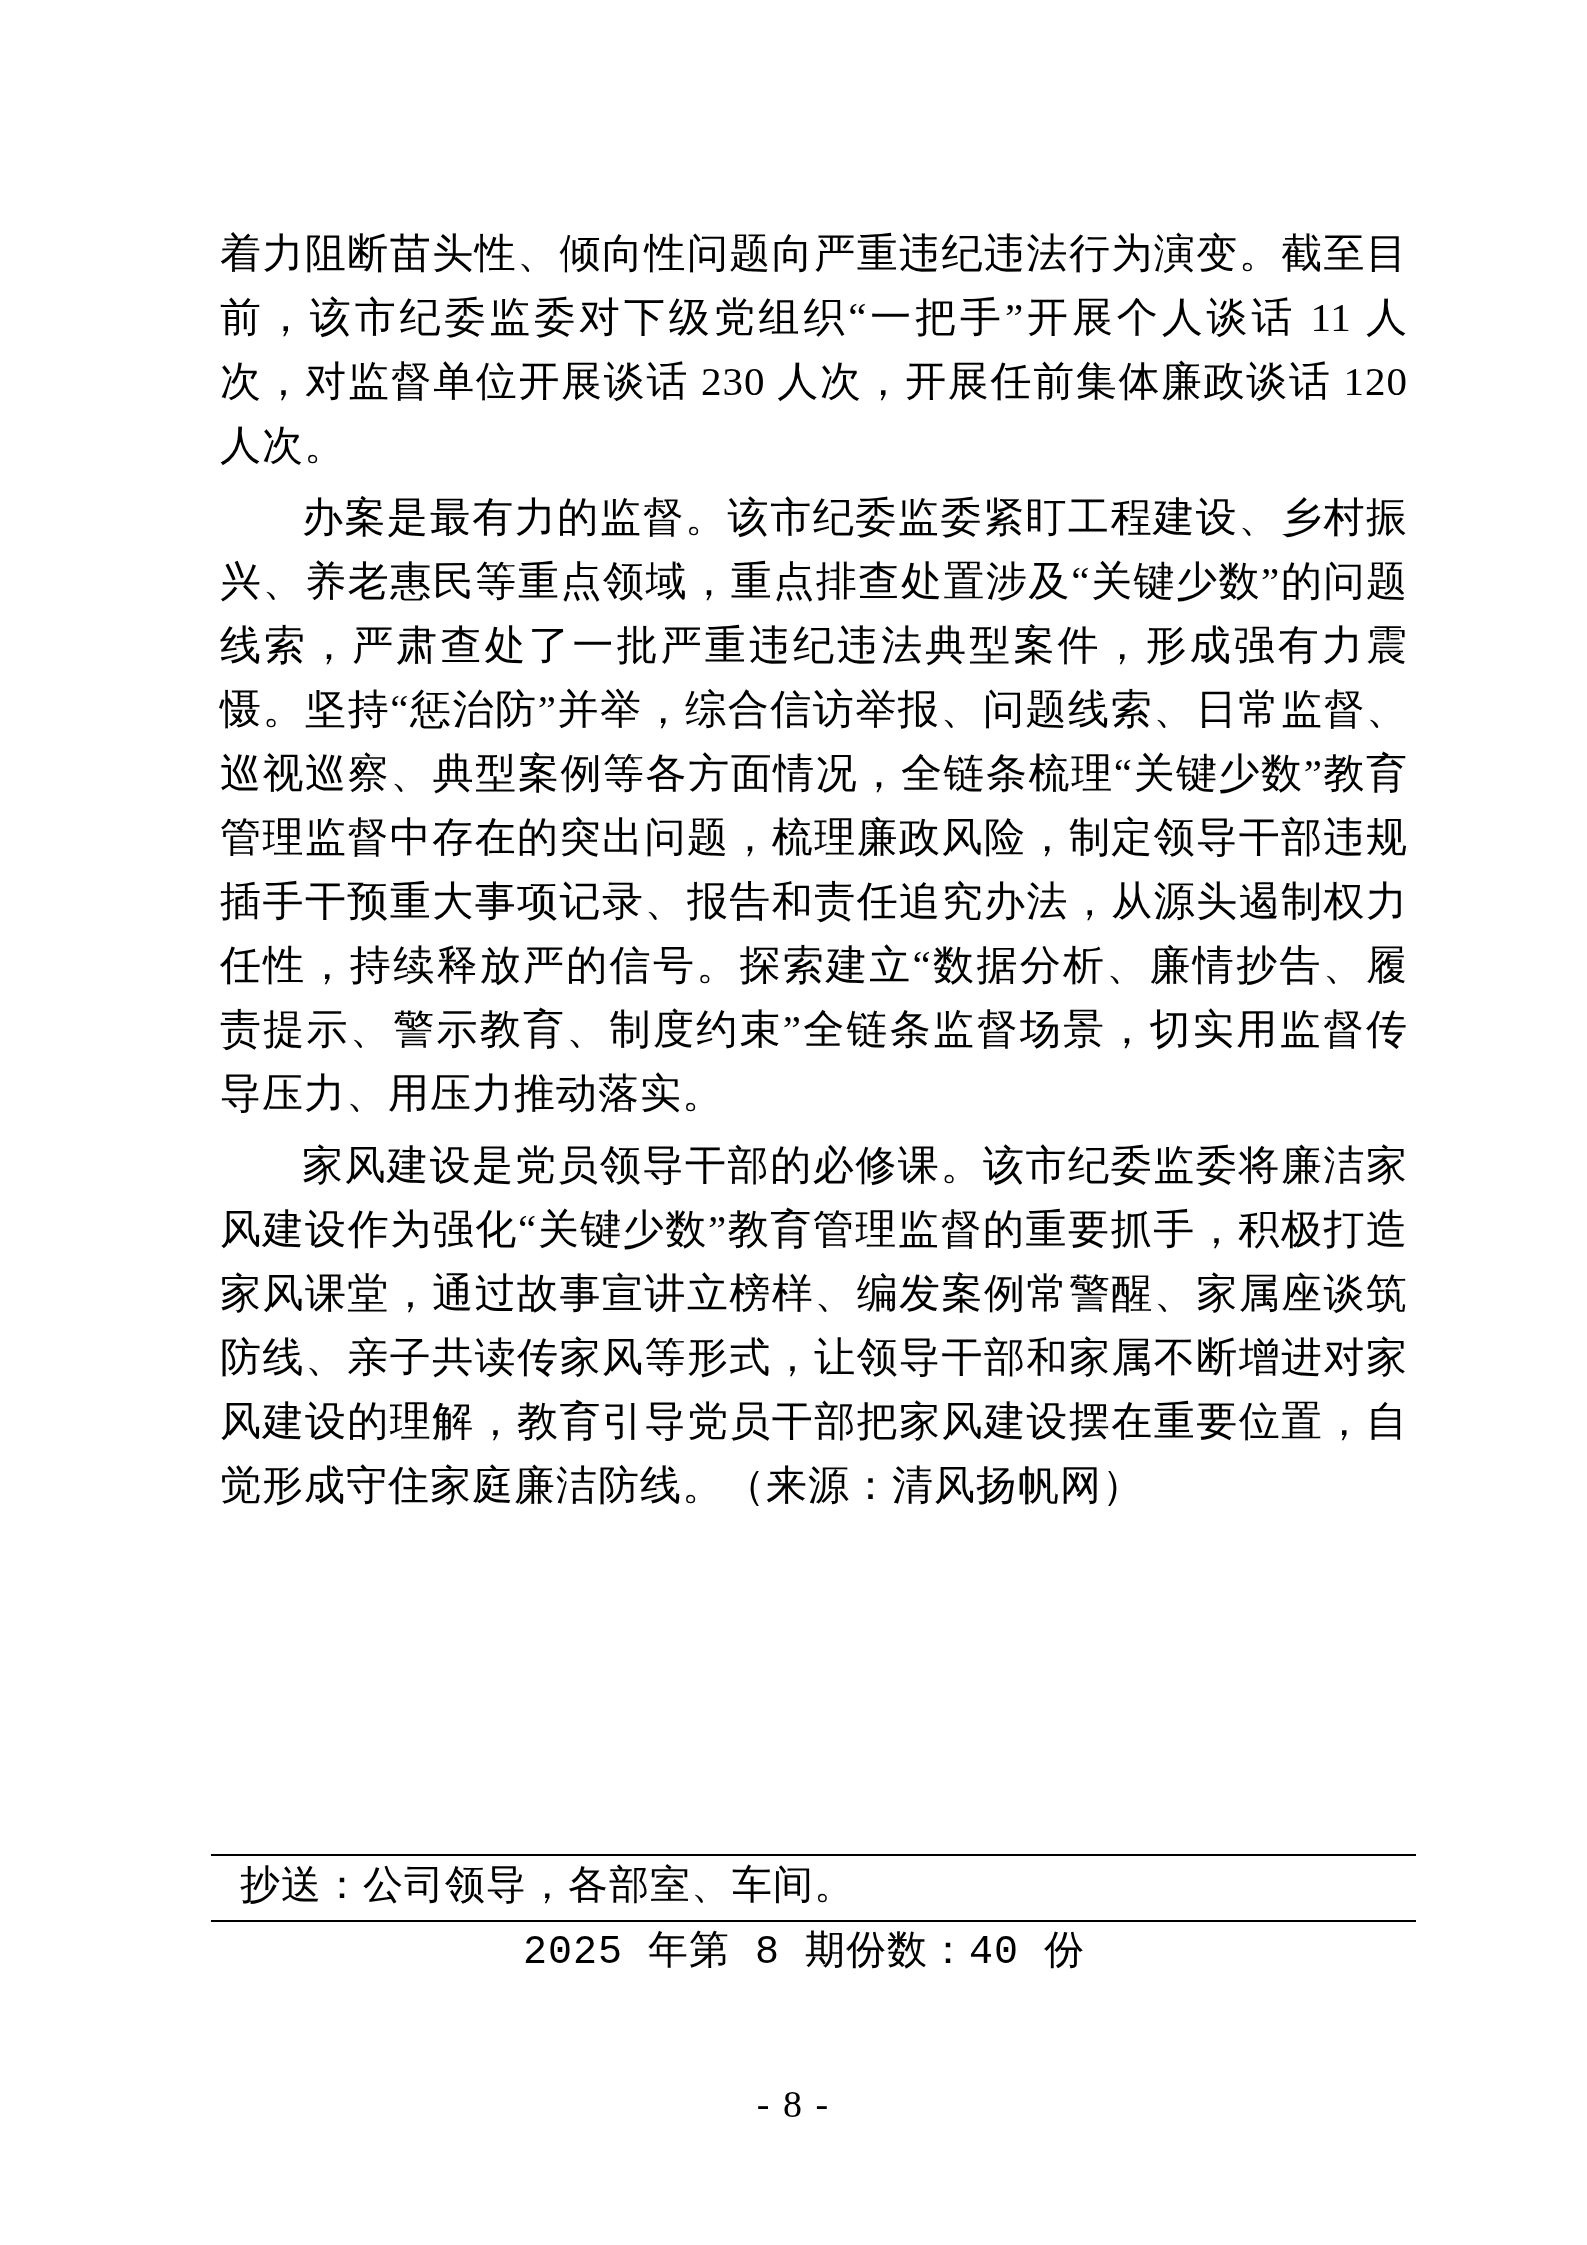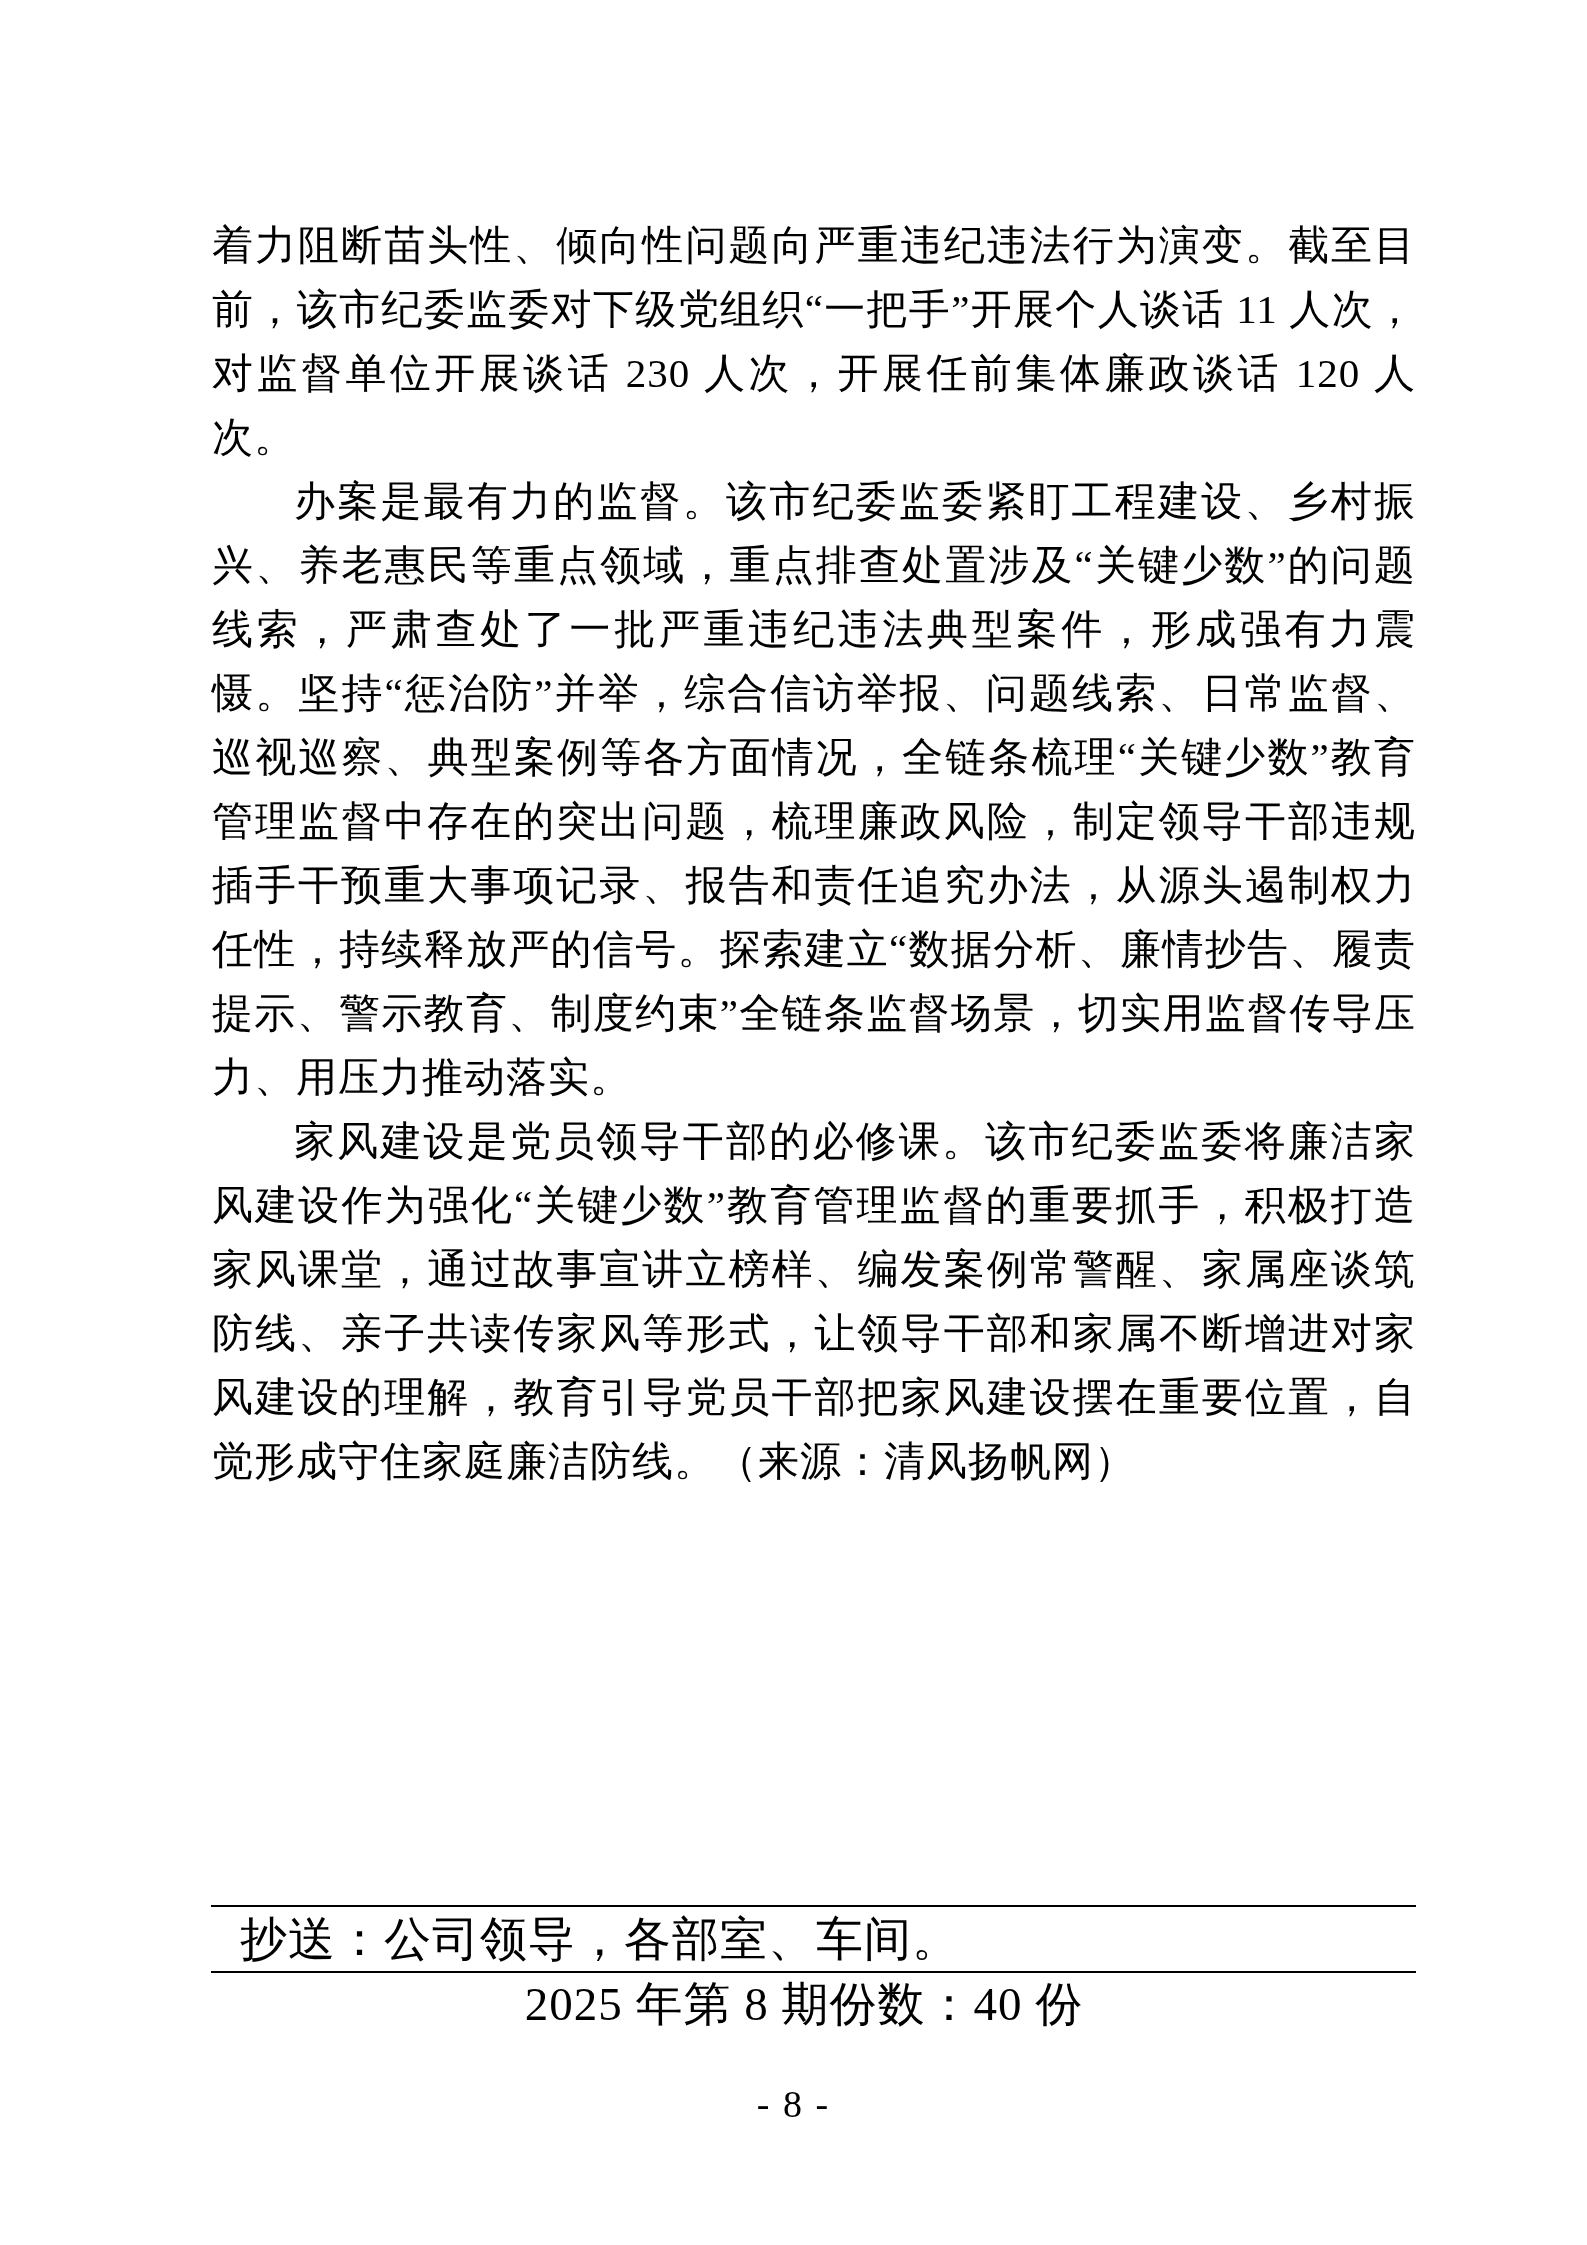--- a/index.html
+++ b/index.html
@@ -21,32 +21,33 @@
     left: 212px;
     top: 213px;
     width: 1204px;
     font-size: 41px;
     line-height: 64px;
     text-align: justify;
     text-justify: inter-ideograph;
     letter-spacing: 1px;
   }
   .body-text p {
-    margin: 0;
+    margin: 8px;
     padding: 0;
   }
   .body-text p.indent {
     text-indent: 2em;
   }
   .colophon {
     position: absolute;
     left: 211px;
-    top: 1905px;
+    top: 1854px;
     width: 1205px;
-    font-size: 47px;
+    font-size: 40px;
+    font-family: Liberation Mono, monospace;
   }
   .rule {
     height: 2px;
     background: #000000;
     width: 100%;
   }
   .cc-row {
     box-sizing: border-box;
     height: 64px;
     line-height: 64px;

